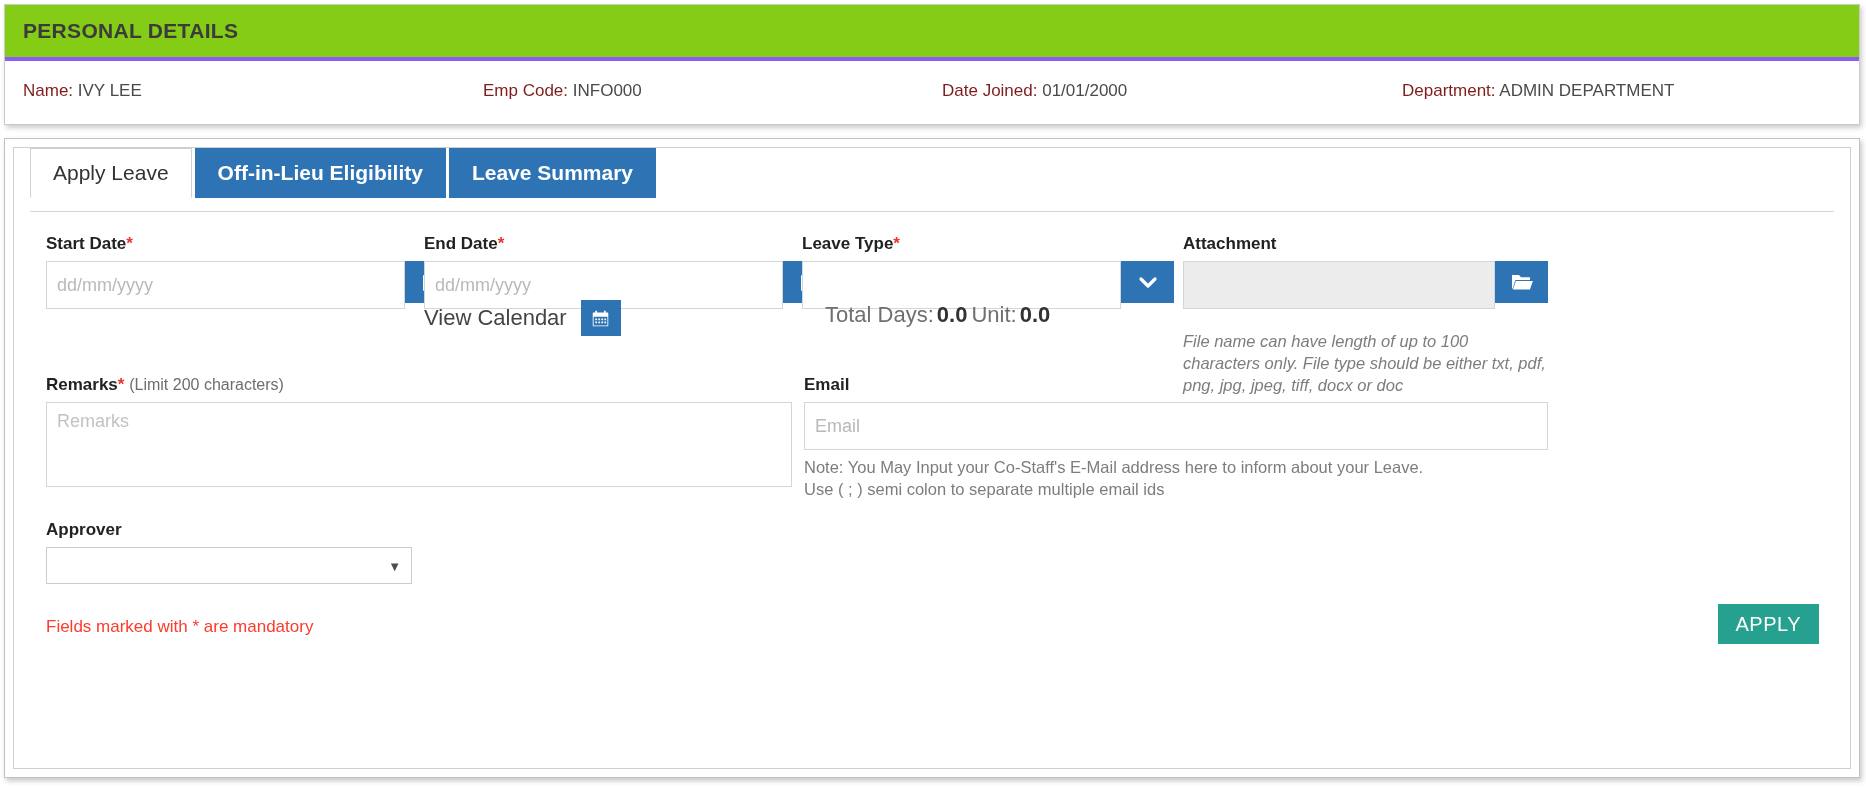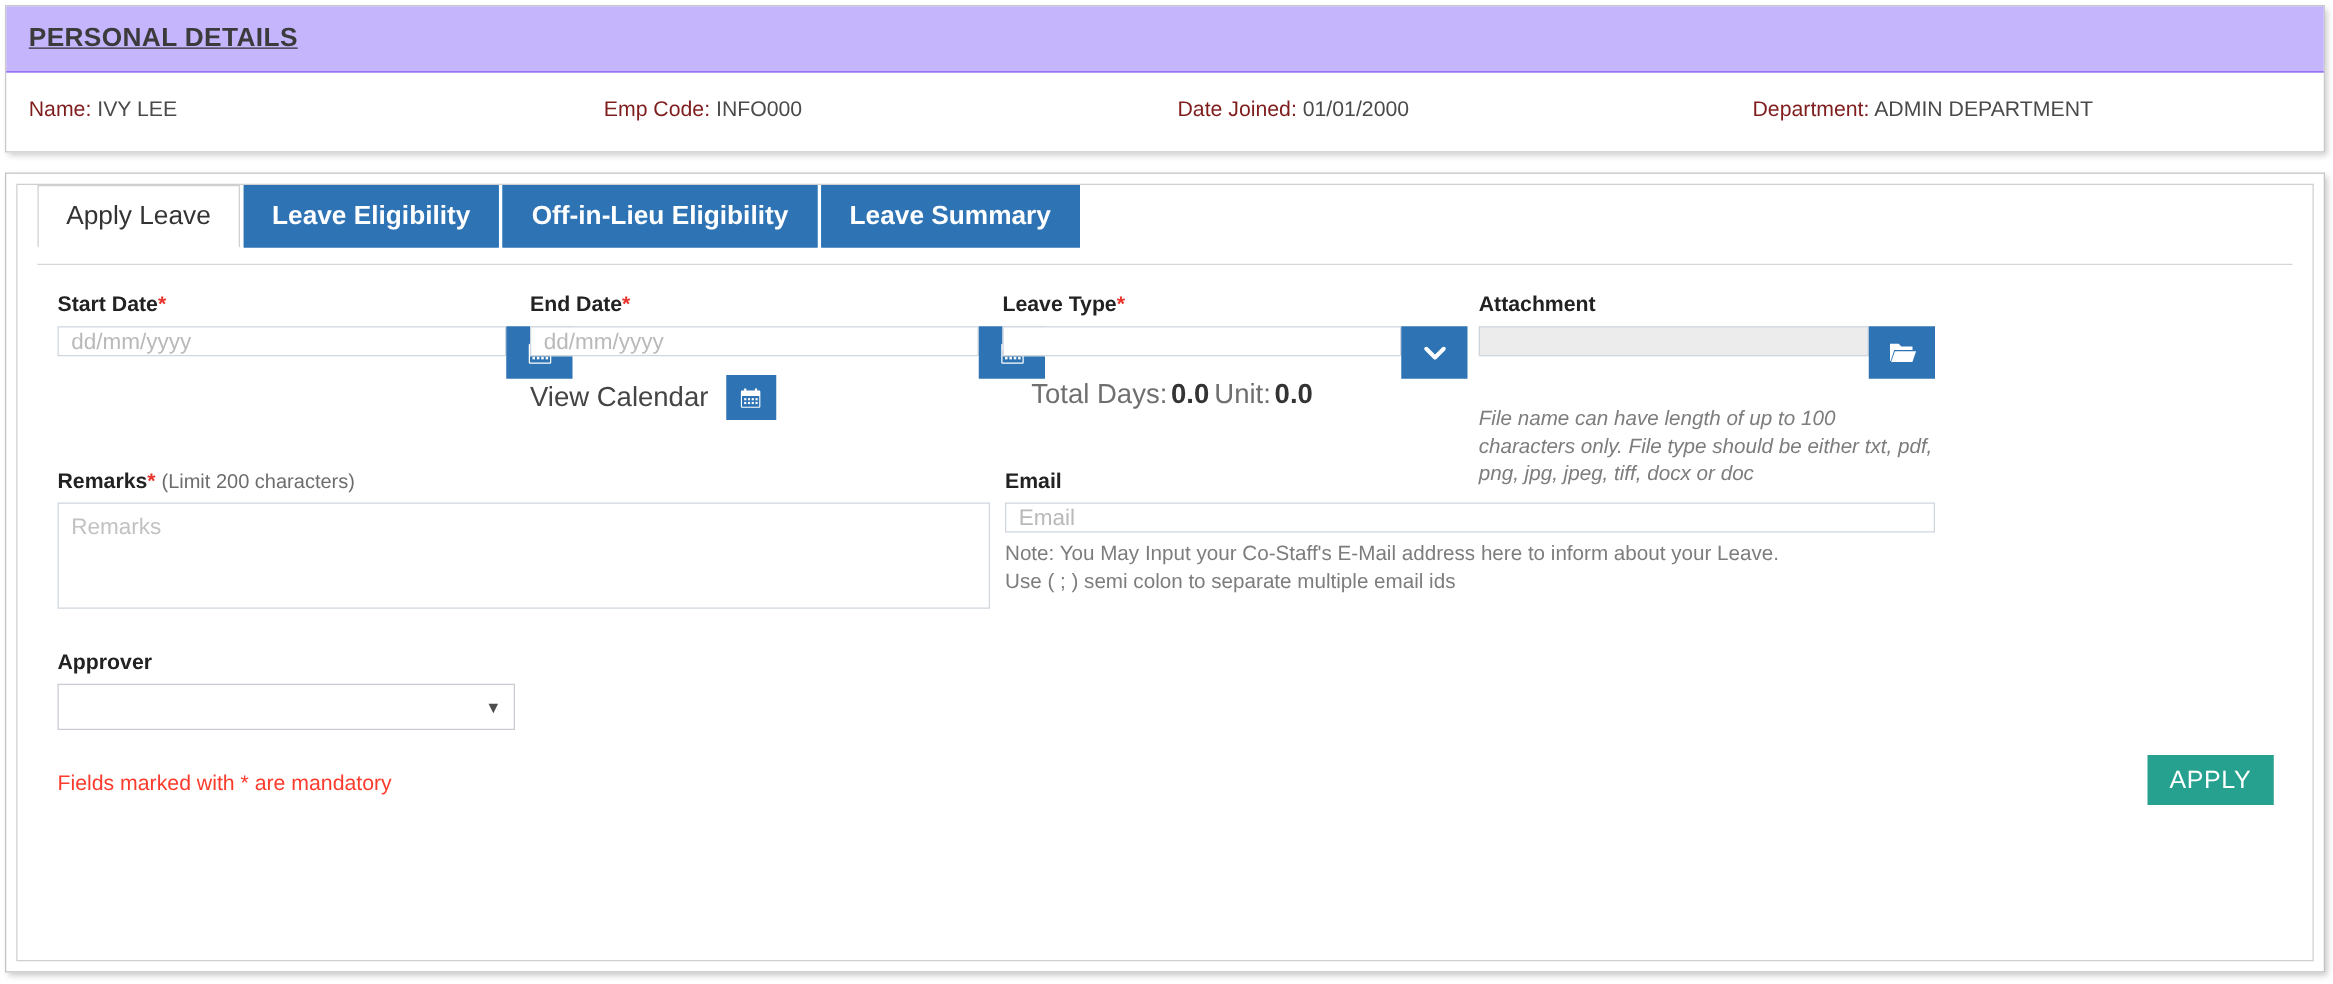--- a/index.html
+++ b/index.html
@@ -21,24 +21,23 @@
     position: absolute;
     left: 4px;
     top: 4px;
     width: 1856px;
     box-sizing: border-box;
     border: 1px solid #c9c9c9;
     background: #ffffff;
     box-shadow: 2px 3px 5px rgba(0,0,0,0.20);
   }
   .pd-header {
-    background: #c4b5fd;
+    background: #84cc16;
     padding: 14px 18px 14px 18px;
-    border-bottom: 1px solid #8b5cf6;
-    text-decoration: underline;
+    border-bottom: 4px solid #8b5cf6;
   }
   .pd-header-title {
     font-size: 21px;
     font-weight: bold;
     color: #3b3b3b;
     letter-spacing: 0.3px;
   }
   .pd-body {
     height: 63px;
     position: relative;
@@ -141,21 +140,21 @@
     font-weight: bold;
     color: #222222;
     margin-bottom: 7px;
   }
   .req { color: #e8342b; font-weight: bold; }
   .sub-note { font-weight: normal; color: #6d6d6d; font-size: 16px; }
 
   .input-group { display: flex; align-items: stretch; }
   .txt-input {
     flex: 1;
-    height: 24px;
+    height: 48px;
     box-sizing: border-box;
     border: 1px solid #cfd6de;
     background: #ffffff;
     font-family: "Liberation Sans", sans-serif;
     font-size: 18px;
     color: #333333;
     padding: 0 10px;
     outline: none;
   }
   .txt-input::placeholder { color: #b9b9b9; }
@@ -314,23 +313,20 @@
 </div>
 
 <div class="tab-panel">
   <div class="tab-inner">
 
     <div class="tabs-underline"></div>
 
     <div class="tabs-row">
       <div class="tab active">
         <span>Apply Leave</span>
-      </div>
-      <div class="tab inactive">
-        <span>Leave Eligibility</span>
       </div>
       <div class="tab inactive">
         <span>Off-in-Lieu Eligibility</span>
       </div>
       <div class="tab inactive">
         <span>Leave Summary</span>
       </div>
     </div>
 
     <div class="form-area">

